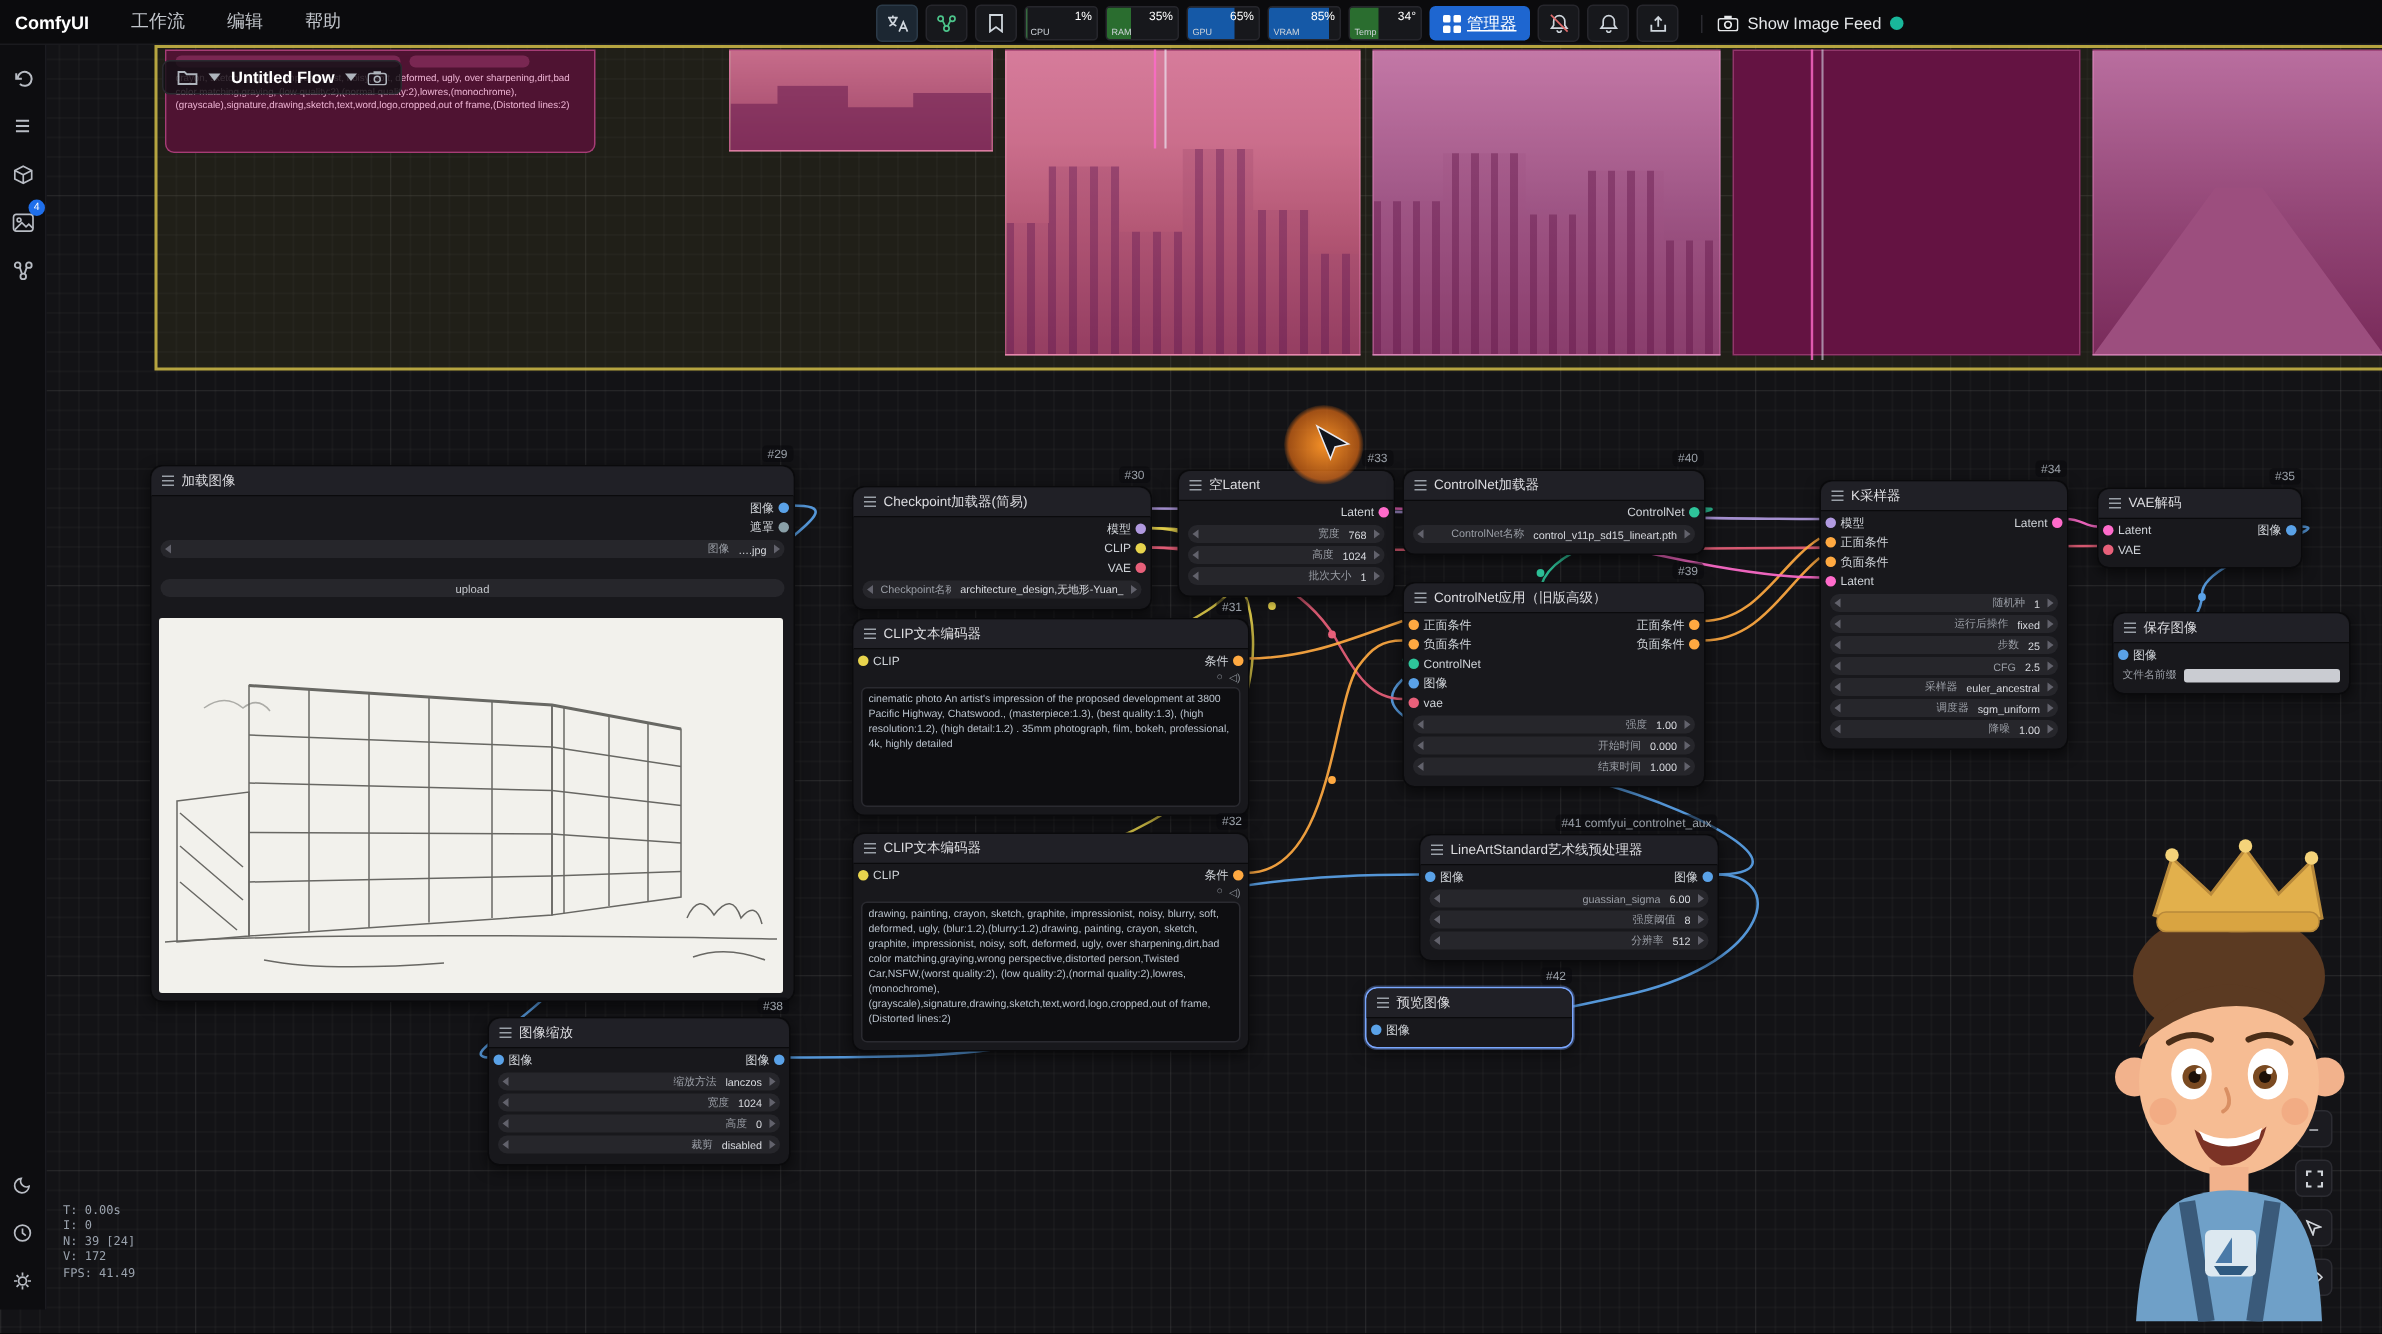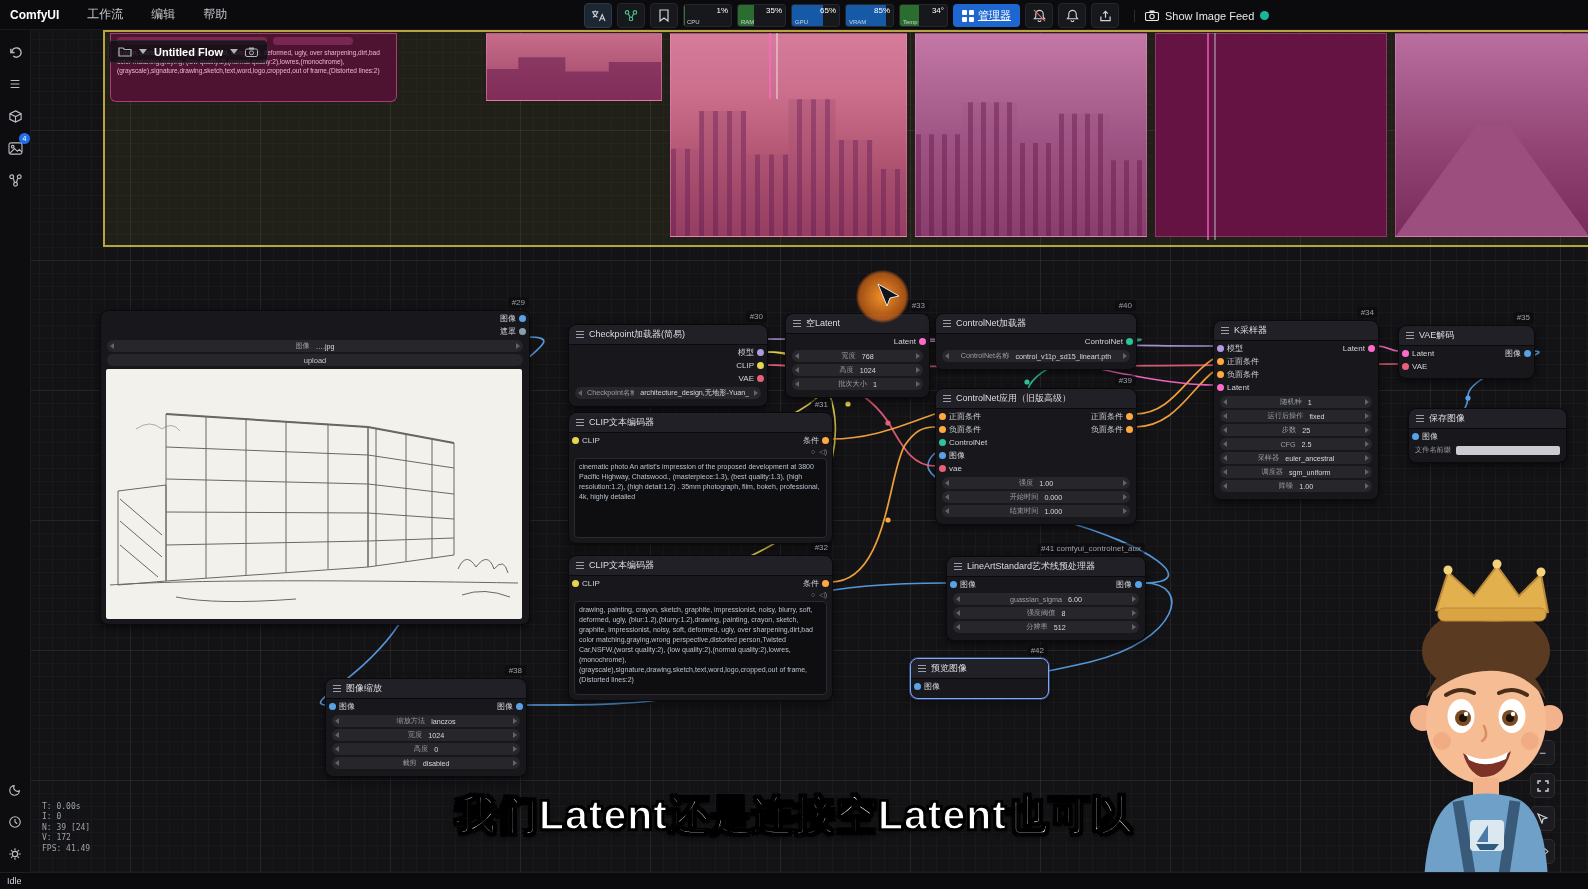--- a/index.html
+++ b/index.html
@@ -71,28 +71,28 @@
   .nbody{padding:1px 5px 5px;}
   .iorow{display:flex;justify-content:space-between;align-items:center;height:13px;font-size:8px;color:#cfd3d8;}
   .pin{display:flex;align-items:center;gap:3px;}
   .pin.in{margin-left:-2px;}
   .pin.out{margin-right:-2px;margin-left:auto;}
   .dot{width:7px;height:7px;border-radius:50%;display:inline-block;flex:none;}
   .c-model{background:#b19ae0;}.c-clip{background:#e8d44d;}.c-vae{background:#e8607a;}
   .c-cond{background:#ffa941;}.c-latent{background:#ff6bcb;}.c-image{background:#5aa2e8;}
   .c-mask{background:#8aa0a8;}.c-cnet{background:#2ec49a;}
   .widget{position:relative;height:12px;margin:2px 1px;background:#26262b;border-radius:6px;
-    display:flex;align-items:center;justify-content:center;padding:0 12px;font-size:7.2px;}
+    display:flex;align-items:center;justify-content:flex-end;padding:0 12px;font-size:7.2px;}
   .widget::before{content:"";position:absolute;left:3px;top:50%;margin-top:-3px;
     border-top:3px solid transparent;border-bottom:3px solid transparent;border-right:4px solid #62626c;}
   .widget::after{content:"";position:absolute;right:3px;top:50%;margin-top:-3px;
     border-top:3px solid transparent;border-bottom:3px solid transparent;border-left:4px solid #62626c;}
   .wlabel{color:#9a9ea6;white-space:nowrap;overflow:hidden;}
   .wval{color:#d7d9de;white-space:nowrap;overflow:hidden;margin-left:6px;}
-  .upbtn{height:12px;margin:2px 1px;background:#26262b;border-radius:6px;display:flex;align-items:center;
+  .upbtn{height:12px;margin:14px 1px;background:#26262b;border-radius:6px;display:flex;align-items:center;
     justify-content:center;font-size:7.5px;color:#c4c7cc;}
   .ptext{background:#0e0e11;border:1px solid #2a2a30;border-radius:4px;margin:2px 0 0;
     padding:3px 4px;font-size:7px;line-height:1.42;color:#b9c2cc;overflow:hidden;word-break:break-word;text-align:left;}
   .micons{display:flex;justify-content:flex-end;gap:4px;height:9px;align-items:center;color:#8a8f96;font-size:7px;}
   .sketch{display:block;background:#f2f1ec;border-radius:2px;margin-top:3px;}
   .stext{flex:1;height:9px;background:#caccd2;border-radius:2px;margin-left:5px;}
   
   #wires{position:absolute;inset:0;z-index:20;}
   #wires path{fill:none;stroke-width:1.7;opacity:.92;}
   .w-model{stroke:#b19ae0;}.w-clip{stroke:#e8d44d;}.w-vae{stroke:#e8607a;}.w-cond{stroke:#ffa941;}
@@ -165,20 +165,24 @@
   <circle cx="848" cy="404" r="2.6" fill="#e8d44d"></circle>
   <circle cx="888" cy="423" r="2.6" fill="#e8607a"></circle>
   <circle cx="888" cy="520" r="2.6" fill="#ffa941"></circle>
   <circle cx="737" cy="648" r="2.6" fill="#5aa2e8"></circle>
   <circle cx="1027" cy="382" r="2.6" fill="#2ec49a"></circle>
   <circle cx="1468" cy="398" r="2.6" fill="#5aa2e8"></circle>
 </svg>
 
 <div class="node" style="left:100px;top:310px;width:428px;">
   <div class="nbadge">#29</div>
+  <div class="nhead">
+        <span class="hmb"></span>
+        <span>加载图像</span>
+      </div>
   <div class="nbody">
     <div class="iorow">
           <span></span>
           <span class="pin out">
             <span>图像</span>
             <i class="dot c-image"></i>
           </span>
         </div>
     <div class="iorow">
           <span></span>
@@ -657,21 +661,20 @@
 </div>
 
 <div id="perf">
   <div>T: 0.00s</div>
   <div>I: 0</div>
   <div>N: 39 [24]</div>
   <div>V: 172</div>
   <div>FPS: 41.49</div>
 </div>
 
-<div id="subtitle">我们Latent还是连接空Latent也可以</div>
 
 <svg id="character" width="190" height="325" viewBox="0 0 190 325">
   <ellipse cx="108" cy="95" rx="64" ry="44" fill="#5b3a22"></ellipse>
   <path d="M58,54 L70,16 L96,40 L119,10 L141,40 L163,18 L170,56 Q114,74 58,54 Z" fill="#e2b04c" stroke="#b8893a" stroke-width="2"></path>
   <circle cx="70" cy="14" r="4.5" fill="#f4d37a"></circle>
       <circle cx="119" cy="8" r="4.5" fill="#f4d37a"></circle>
       <circle cx="163" cy="16" r="4.5" fill="#f4d37a"></circle>
   <rect x="60" y="52" width="108" height="13" rx="6" fill="#d9a441" stroke="#b8893a"></rect>
   <circle cx="45" cy="162" r="13" fill="#f2b28c"></circle>
       <circle cx="172" cy="162" r="13" fill="#f2b28c"></circle>
@@ -835,17 +838,14 @@
             <rect x="0.5" y="2.5" width="13" height="8" rx="1.5" fill="none" stroke="#e6e8ea" stroke-width="1.1"></rect>
             <circle cx="7" cy="6.5" r="2.2" fill="none" stroke="#e6e8ea" stroke-width="1.1"></circle>
             <rect x="4.5" y="0.5" width="5" height="2.2" fill="#e6e8ea"></rect>
           </svg>
       <span>Show Image Feed</span>
       <span class="toggle-dot"></span>
     </div>
   </div>
 </div>
 
-<div id="statusbar">
-  <span>Idle</span>
-</div>
 
 </div>
 
 </body></html>

